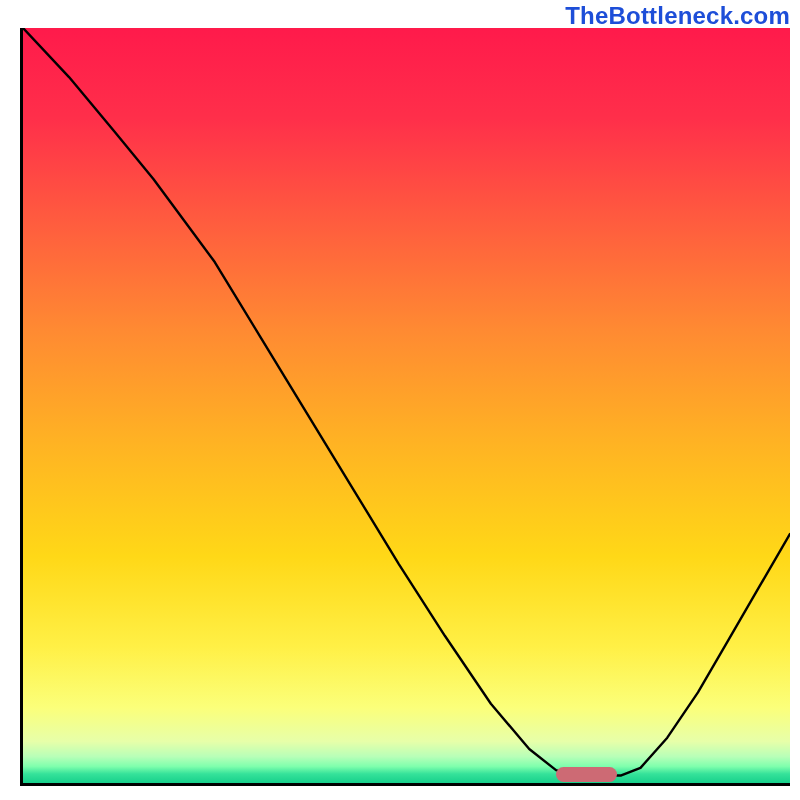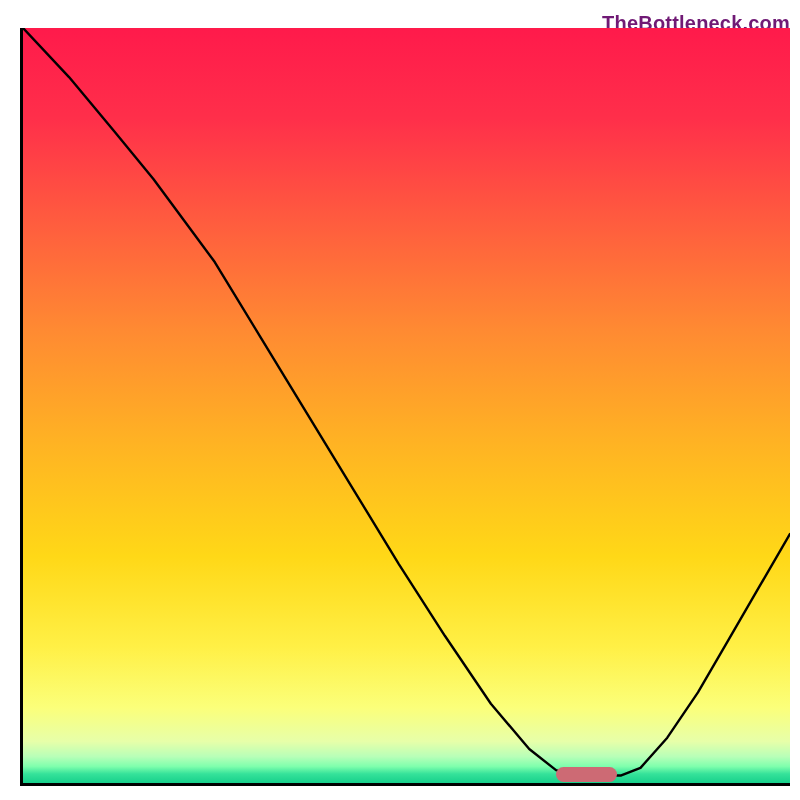--- a/index.html
+++ b/index.html
@@ -4,26 +4,26 @@
 <style>
   * { margin: 0; padding: 0; box-sizing: border-box; }
   html, body { width: 800px; height: 800px; overflow: hidden; background: #fff; }
   .frame {
     position: relative;
     width: 800px;
     height: 800px;
   }
   .watermark {
     position: absolute;
-    top: 12px;
+    top: 2px;
     right: 10px;
     font-family: Arial, Helvetica, sans-serif;
-    font-size: 20px;
+    font-size: 24px;
     font-weight: 600;
-    color: #701a75;
+    color: #1d4ed8;
     letter-spacing: 0.2px;
   }
   .plot {
     position: absolute;
     left: 20px;
     top: 28px;
     width: 770px;
     height: 758px;
     border-left: 3px solid #000;
     border-bottom: 3px solid #000;

